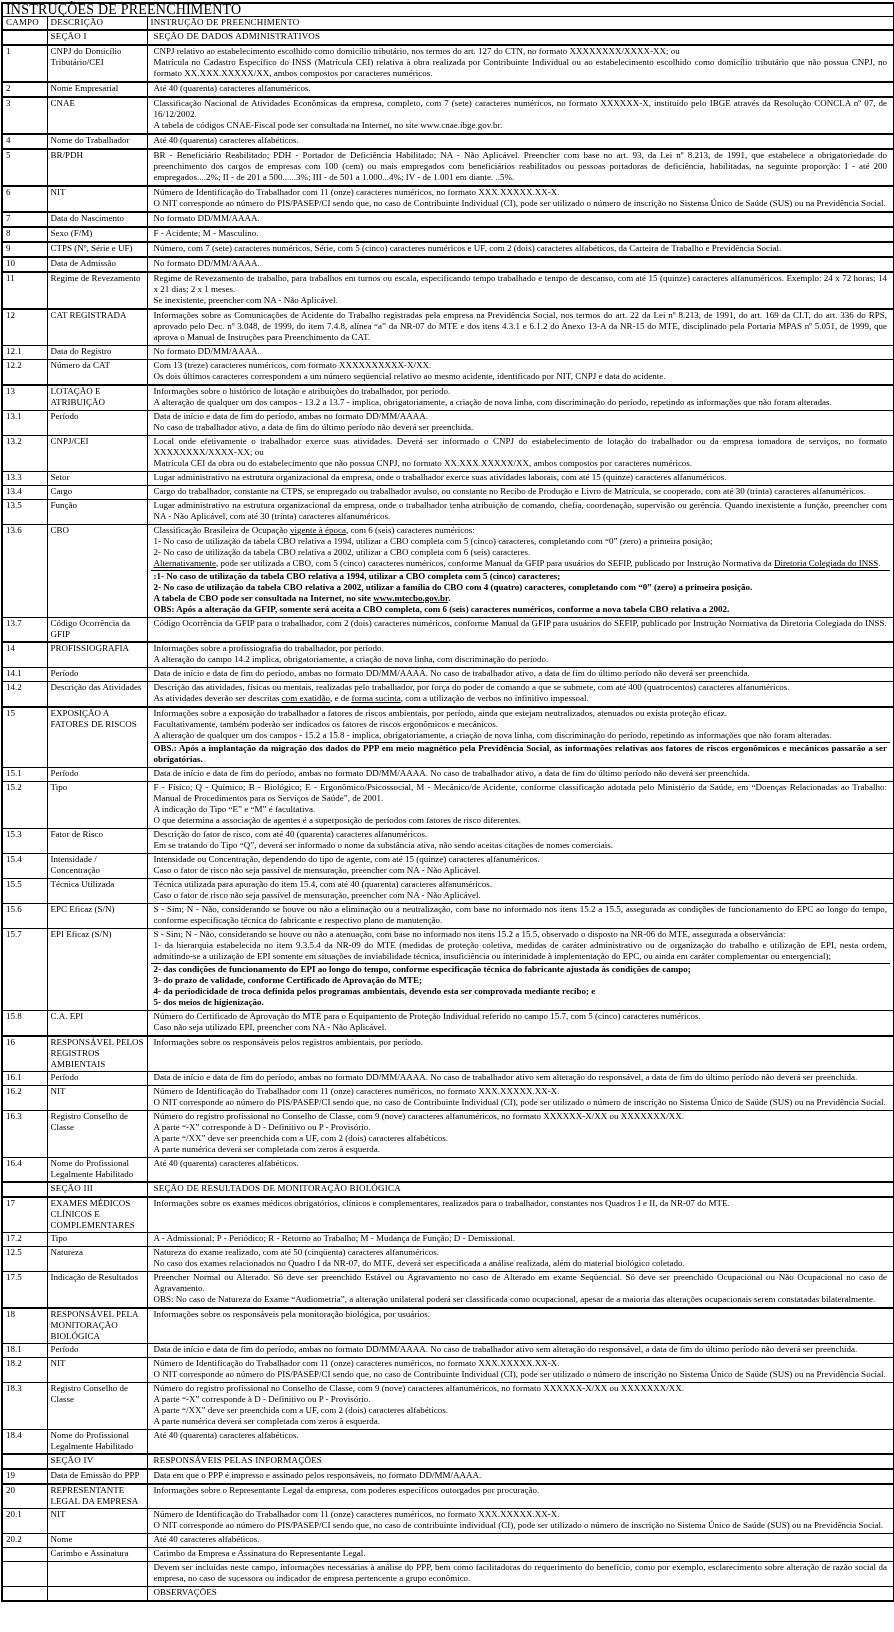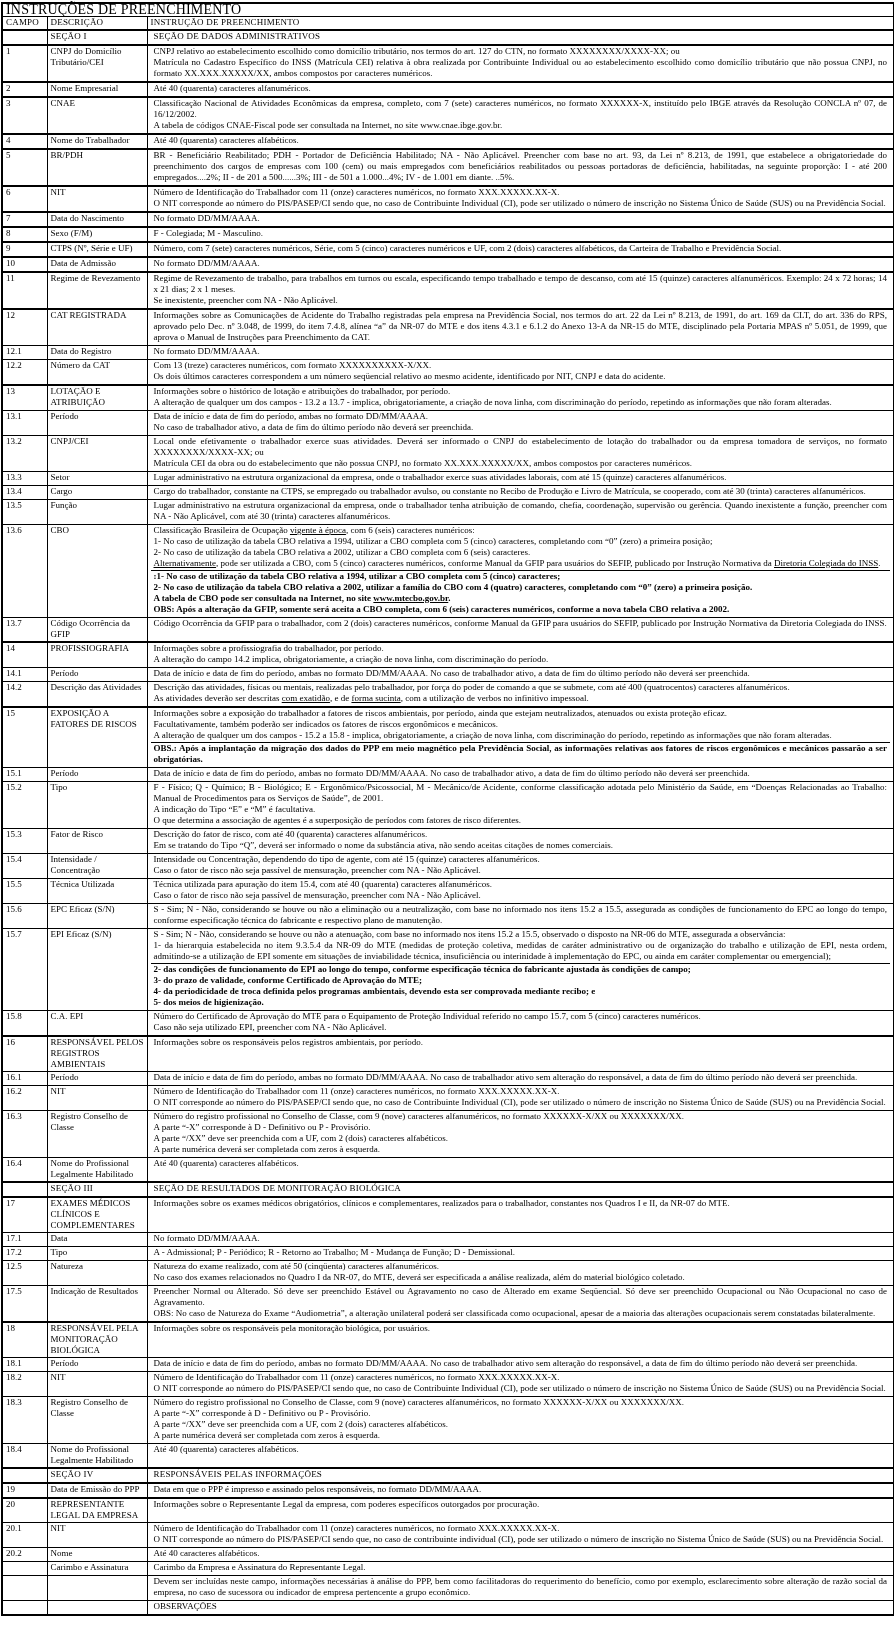--- a/index.html
+++ b/index.html
@@ -139,21 +139,21 @@
             <div class="block">
               <div class="line">No formato DD/MM/AAAA.</div>
             </div>
           </td>
         </tr>
         <tr class=" major">
           <td class="campo">8</td>
           <td class="desc">Sexo (F/M)</td>
           <td class="instr">
             <div class="block">
-              <div class="line">F - Colegiada; M - Masculino.</div>
+              <div class="line">F - Acidente; M - Masculino.</div>
             </div>
           </td>
         </tr>
         <tr class=" major">
           <td class="campo">9</td>
           <td class="desc">CTPS (Nº, Série e UF)</td>
           <td class="instr">
             <div class="block">
               <div class="line">Número, com 7 (sete) caracteres numéricos, Série, com 5 (cinco) caracteres numéricos e UF, com 2 (dois) caracteres alfabéticos, da Carteira de Trabalho e Previdência Social.</div>
             </div>
@@ -475,29 +475,20 @@
               <div class="line">SEÇÃO DE RESULTADOS DE MONITORAÇÃO BIOLÓGICA</div>
             </div>
           </td>
         </tr>
         <tr class=" major">
           <td class="campo">17</td>
           <td class="desc">EXAMES MÉDICOS CLÍNICOS E COMPLEMENTARES</td>
           <td class="instr">
             <div class="block">
               <div class="line">Informações sobre os exames médicos obrigatórios, clínicos e complementares, realizados para o trabalhador, constantes nos Quadros I e II, da NR-07 do MTE.</div>
-            </div>
-          </td>
-        </tr>
-        <tr class="">
-          <td class="campo">17.1</td>
-          <td class="desc">Data</td>
-          <td class="instr">
-            <div class="block">
-              <div class="line">No formato DD/MM/AAAA.</div>
             </div>
           </td>
         </tr>
         <tr class="">
           <td class="campo">17.2</td>
           <td class="desc">Tipo</td>
           <td class="instr">
             <div class="block">
               <div class="line">A - Admissional; P - Periódico; R - Retorno ao Trabalho; M - Mudança de Função; D - Demissional.</div>
             </div>

